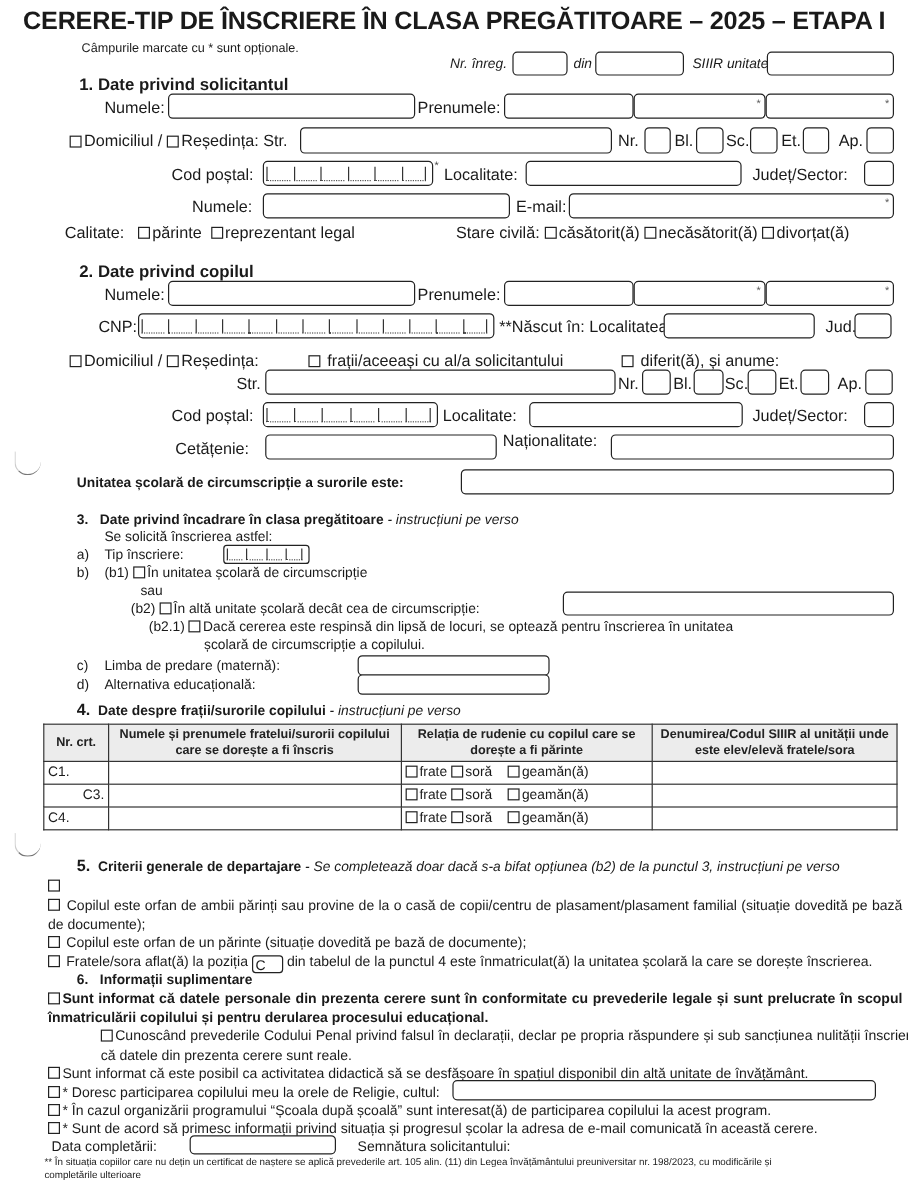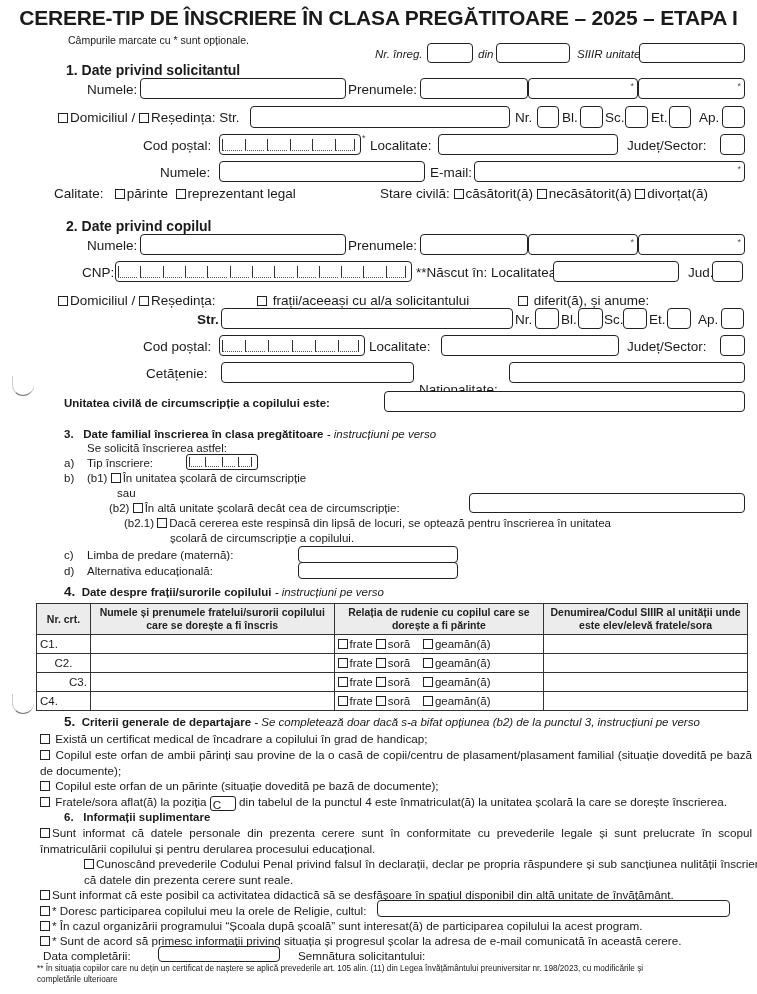--- a/index.html
+++ b/index.html
@@ -140,21 +140,21 @@
 <div class="lbl" style="left:58px;top:293px;">
   <span class="cb"></span><span>Domiciliul / </span><span class="cb"></span><span>Reședința:</span>
 </div>
 <div class="lbl" style="left:257px;top:293px;">
   <span class="cb"></span>&nbsp;<span>frații/aceeași cu al/a solicitantului</span>
 </div>
 <div class="lbl" style="left:518px;top:293px;">
   <span class="cb"></span>&nbsp;<span>diferit(ă), și anume:</span>
 </div>
 
-<div class="lbl" style="left:197px;top:312px;font-weight:bold;">Str.</div>
+<div class="lbl" style="left:197px;top:312px;">Str.</div>
 <div class="box" style="left:221px;top:308px;width:292px;height:21px;"></div>
 <div class="lbl" style="left:515px;top:312px;">Nr.</div>
 <div class="box" style="left:535px;top:308px;width:24px;height:21px;"></div>
 <div class="lbl" style="left:561px;top:312px;">Bl.</div>
 <div class="box" style="left:578px;top:308px;width:25px;height:21px;"></div>
 <div class="lbl" style="left:604px;top:312px;">Sc.</div>
 <div class="box" style="left:623px;top:308px;width:24px;height:21px;"></div>
 <div class="lbl" style="left:649px;top:312px;">Et.</div>
 <div class="box" style="left:667px;top:308px;width:24px;height:21px;"></div>
 <div class="lbl" style="left:698px;top:312px;">Ap.</div>
@@ -171,29 +171,29 @@
       <span></span>
     </div>
 </div>
 <div class="lbl" style="left:369px;top:339px;">Localitate:</div>
 <div class="box" style="left:441px;top:335px;width:178px;height:21px;"></div>
 <div class="lbl" style="left:627px;top:339px;">Județ/Sector:</div>
 <div class="box" style="left:720px;top:335px;width:25px;height:21px;"></div>
 
 <div class="lbl" style="left:146px;top:366px;">Cetățenie:</div>
 <div class="box" style="left:221px;top:362px;width:193px;height:21px;"></div>
-<div class="lbl" style="left:419px;top:382px;">Naționalitate:</div>
+<div class="lbl" style="left:419px;top:360px;">Naționalitate:</div>
 <div class="box" style="left:509px;top:362px;width:236px;height:21px;"></div>
 
 <div class="punch" style="top:376px;"></div>
-<div class="lbl b sm" style="left:64px;top:396px;">Unitatea civilă de circumscripție a copilului este:</div>
+<div class="lbl b sm" style="left:64px;top:396px;">Unitatea școlară de circumscripție a surorile este:</div>
 <div class="box" style="left:384px;top:391px;width:361px;height:21px;"></div>
 
 <div class="lbl sm" style="left:64px;top:427px;">
-  <span class="b">3.</span>&nbsp;&nbsp;&nbsp;<span class="b">Date familial înscrierea în clasa pregătitoare</span><span class="it"> - instrucțiuni pe verso</span>
+  <span class="b">3.</span>&nbsp;&nbsp;&nbsp;<span class="b">Date privind încadrare în clasa pregătitoare</span><span class="it"> - instrucțiuni pe verso</span>
 </div>
 <div class="lbl sm" style="left:87px;top:441px;">Se solicită înscrierea astfel:</div>
 
 <div class="lbl sm" style="left:64px;top:456px;">a)</div>
 <div class="lbl sm" style="left:87px;top:456px;">Tip înscriere:</div>
 <div class="box" style="left:186px;top:454px;width:72px;height:16px;border-radius:3px;">
   <div class="seg" style="padding-bottom:2px;">
       <span style="height:10px;"></span>
       <span style="height:10px;"></span>
       <span style="height:10px;"></span>
@@ -242,58 +242,52 @@
     </tr>
   </thead>
   <tbody>
     <tr>
       <td style="text-align:left">C1.</td>
       <td></td>
       <td><span class="cb"></span><span>frate</span> <span class="cb"></span><span>soră</span>&nbsp;&nbsp;&nbsp; <span class="cb"></span><span>geamăn(ă)</span></td>
       <td></td>
     </tr>
     <tr>
-      <td style="text-align:center">C2.</td>
-      <td></td>
-      <td><span class="cb"></span><span>frate</span> <span class="cb"></span><span>soră</span>&nbsp;&nbsp;&nbsp; <span class="cb"></span><span>geamăn(ă)</span></td>
-      <td></td>
-    </tr>
-    <tr>
       <td style="text-align:right">C3.</td>
       <td></td>
       <td><span class="cb"></span><span>frate</span> <span class="cb"></span><span>soră</span>&nbsp;&nbsp;&nbsp; <span class="cb"></span><span>geamăn(ă)</span></td>
       <td></td>
     </tr>
     <tr>
       <td style="text-align:left">C4.</td>
       <td></td>
       <td><span class="cb"></span><span>frate</span> <span class="cb"></span><span>soră</span>&nbsp;&nbsp;&nbsp; <span class="cb"></span><span>geamăn(ă)</span></td>
       <td></td>
     </tr>
   </tbody>
 </table>
 
 <div class="punch" style="top:694px;"></div>
 
 <div class="lbl sm" style="left:64px;top:715px;">
   <span class="b" style="font-size:13.5px;">5.</span>&nbsp;&nbsp;<span class="b">Criterii generale de departajare</span><span class="it"> - Se completează doar dacă s-a bifat opțiunea (b2) de la punctul 3, instrucțiuni pe verso</span>
 </div>
-<div class="para" style="top:731px;"><span class="cb"></span> <span>Există un certificat medical de încadrare a copilului în grad de handicap;</span></div>
+<div class="para" style="top:731px;"><span class="cb"></span> </div>
 <div class="para" style="top:747px;"><span class="cb"></span> <span>Copilul este orfan de ambii părinți sau provine de la o casă de copii/centru de plasament/plasament familial (situație dovedită pe bază de documente);</span></div>
 <div class="para" style="top:778px;"><span class="cb"></span> <span>Copilul este orfan de un părinte (situație dovedită pe bază de documente);</span></div>
 <div class="lbl" style="left:40px;top:794px;font-size:11.7px;line-height:15px;">
   <span class="cb"></span> <span>Fratele/sora aflat(ă) la poziția</span>
   <span style="display:inline-block;width:26px;height:15px;border:1.2px solid #222;border-radius:3px;vertical-align:-3px;padding-left:2px;">C</span>
   <span>din tabelul de la punctul 4 este înmatriculat(ă) la unitatea școlară la care se dorește înscrierea.</span>
 </div>
 
 <div class="lbl sm" style="left:64px;top:810px;">
   <span class="b">6.</span>&nbsp;&nbsp;&nbsp;<span class="b">Informații suplimentare</span>
 </div>
-<div class="para" style="top:825px;"><span class="cb"></span><span>Sunt informat că datele personale din prezenta cerere  sunt în conformitate cu prevederile legale și sunt prelucrate în scopul înmatriculării copilului și pentru derularea procesului educațional.</span></div>
+<div class="para" style="top:825px;font-weight:bold;"><span class="cb"></span><span>Sunt informat că datele personale din prezenta cerere  sunt în conformitate cu prevederile legale și sunt prelucrate în scopul înmatriculării copilului și pentru derularea procesului educațional.</span></div>
 <div class="para" style="top:856px;margin-left:44px;"><span class="cb"></span><span>Cunoscând prevederile Codului Penal privind falsul în declarații, declar pe propria răspundere și sub sancțiunea nulității înscrierii faptul că datele din prezenta cerere sunt reale.</span></div>
 <div class="para" style="top:887px;"><span class="cb"></span><span>Sunt informat că este posibil ca activitatea didactică să se desfășoare în spațiul disponibil din altă unitate de învățământ.</span></div>
 <div class="lbl" style="left:40px;top:903px;font-size:11.7px;"><span class="cb"></span><span>* Doresc participarea copilului meu la orele de Religie, cultul:</span></div>
 <div class="box" style="left:377px;top:900px;width:353px;height:17px;"></div>
 <div class="lbl" style="left:40px;top:918px;font-size:11.7px;"><span class="cb"></span><span>* În cazul organizării programului “Școala după școală” sunt interesat(ă) de participarea copilului la acest program.</span></div>
 <div class="lbl" style="left:40px;top:933px;font-size:11.7px;"><span class="cb"></span><span>* Sunt de acord să primesc informații privind situația și progresul școlar la adresa de e-mail comunicată în această cerere.</span></div>
 <div class="lbl" style="left:43px;top:948px;font-size:11.7px;">Data completării:</div>
 <div class="box" style="left:158px;top:946px;width:122px;height:16px;"></div>
 <div class="lbl" style="left:298px;top:948px;font-size:11.7px;">Semnătura solicitantului:</div>
 

